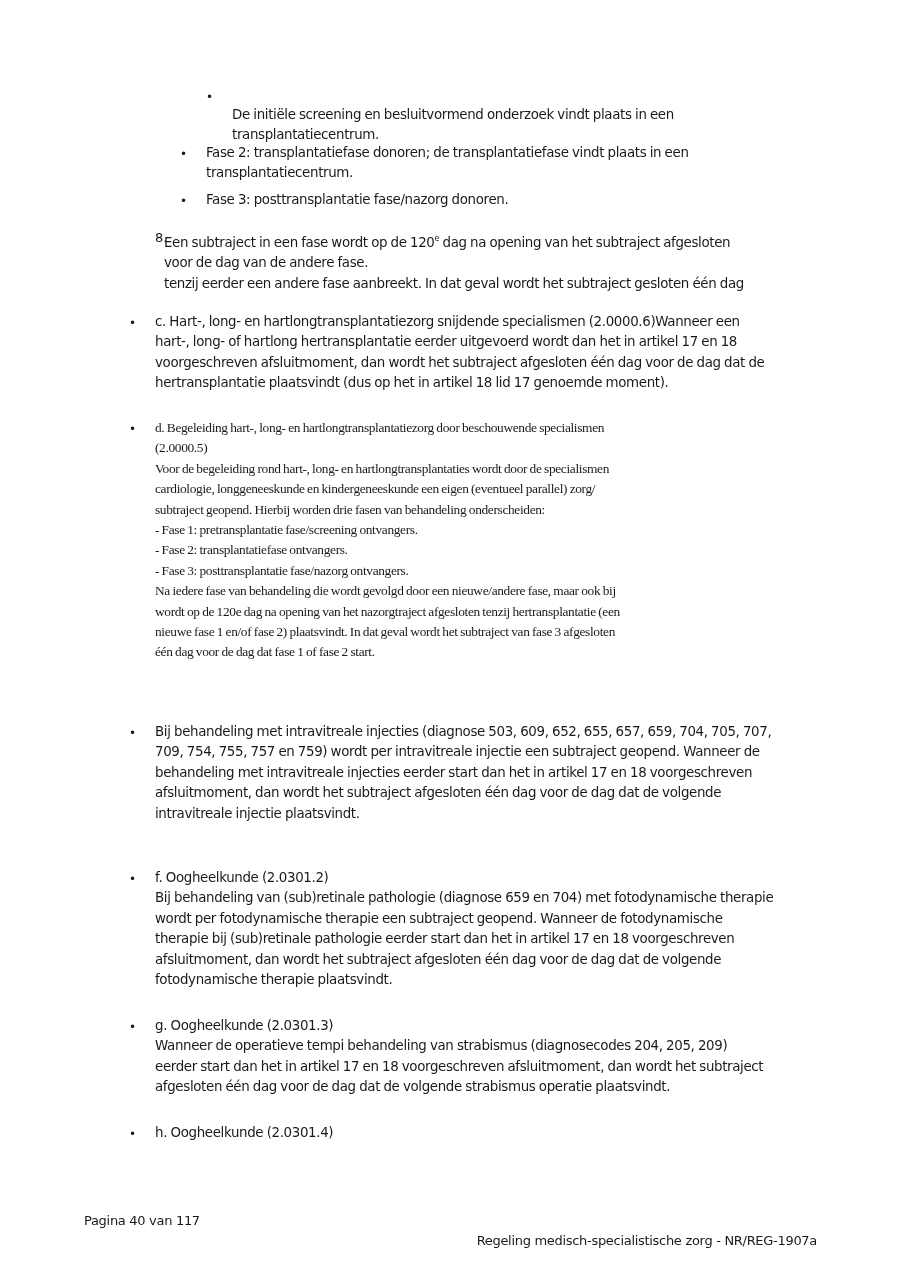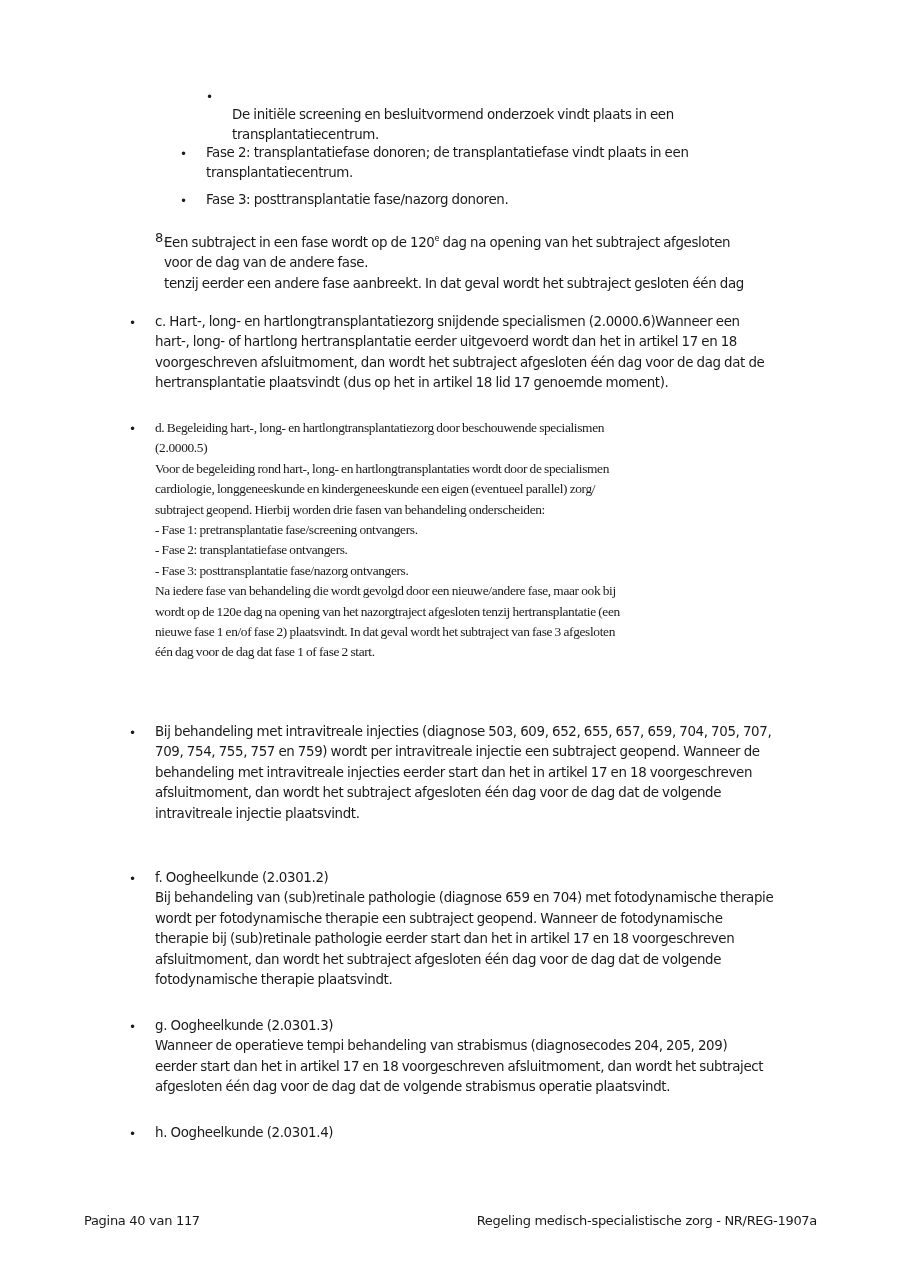--- a/index.html
+++ b/index.html
@@ -97,14 +97,14 @@
     <span class="line">eerder start dan het in artikel 17 en 18 voorgeschreven afsluitmoment, dan wordt het subtraject</span>
     <span class="line">afgesloten één dag voor de dag dat de volgende strabismus operatie plaatsvindt.</span>
   </div>
 
   <span class="bul" style="left:129px; top:1124px;">•</span>
   <div class="blk" style="left:155px; top:1123px;">
     <span class="line">h. Oogheelkunde (2.0301.4)</span>
   </div>
 
   <div class="footer" style="left:84px;">Pagina 40 van 117</div>
-  <div class="footer" style="right:83px;">Regeling medisch-specialistische zorg - NR/REG-1907a</div>
+  <div class="footer" style="right:83px;margin-top:20px;">Regeling medisch-specialistische zorg - NR/REG-1907a</div>
 </div>
 
 </body></html>

